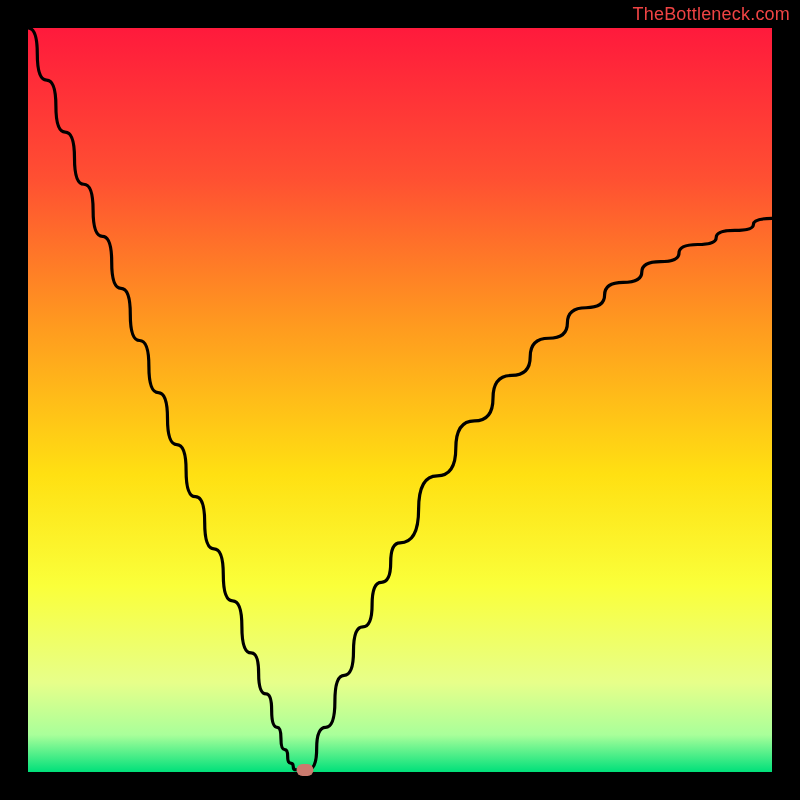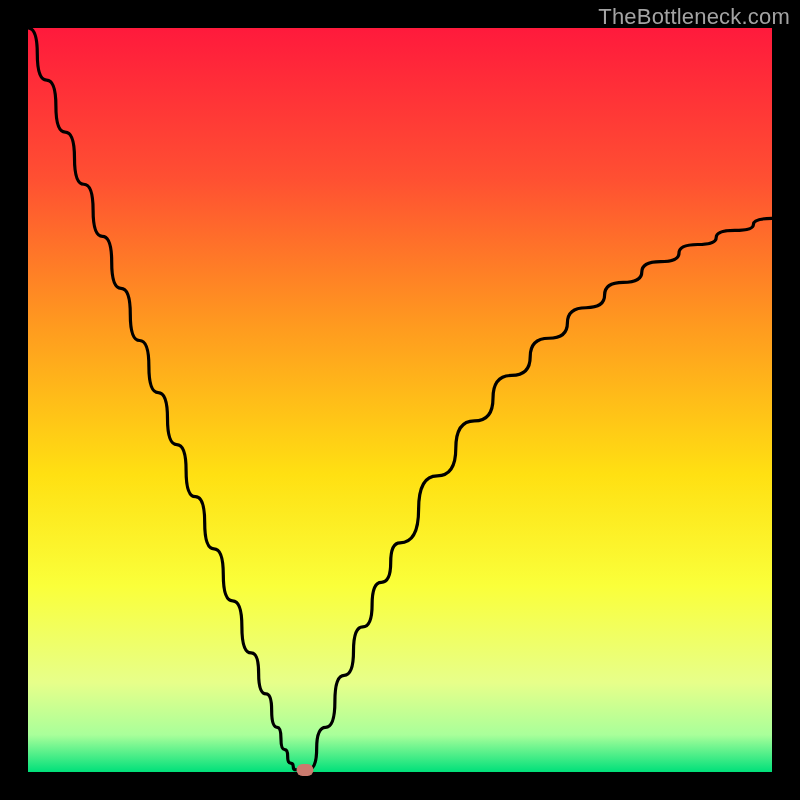--- a/index.html
+++ b/index.html
@@ -23,22 +23,22 @@
     position: absolute;
     left: 0;
     top: 0;
     width: 744px;
     height: 744px;
   }
   .watermark {
     position: absolute;
     top: 4px;
     right: 10px;
-    color: #a3a3a3;
-    font-size: 22px;
+    color: #ef4444;
+    font-size: 18px;
     font-weight: 500;
     letter-spacing: 0.2px;
   }
   .marker {
     position: absolute;
     width: 17px;
     height: 12px;
     background: #cb7a6e;
     border-radius: 6px;
     transform: translate(-50%, -50%);

